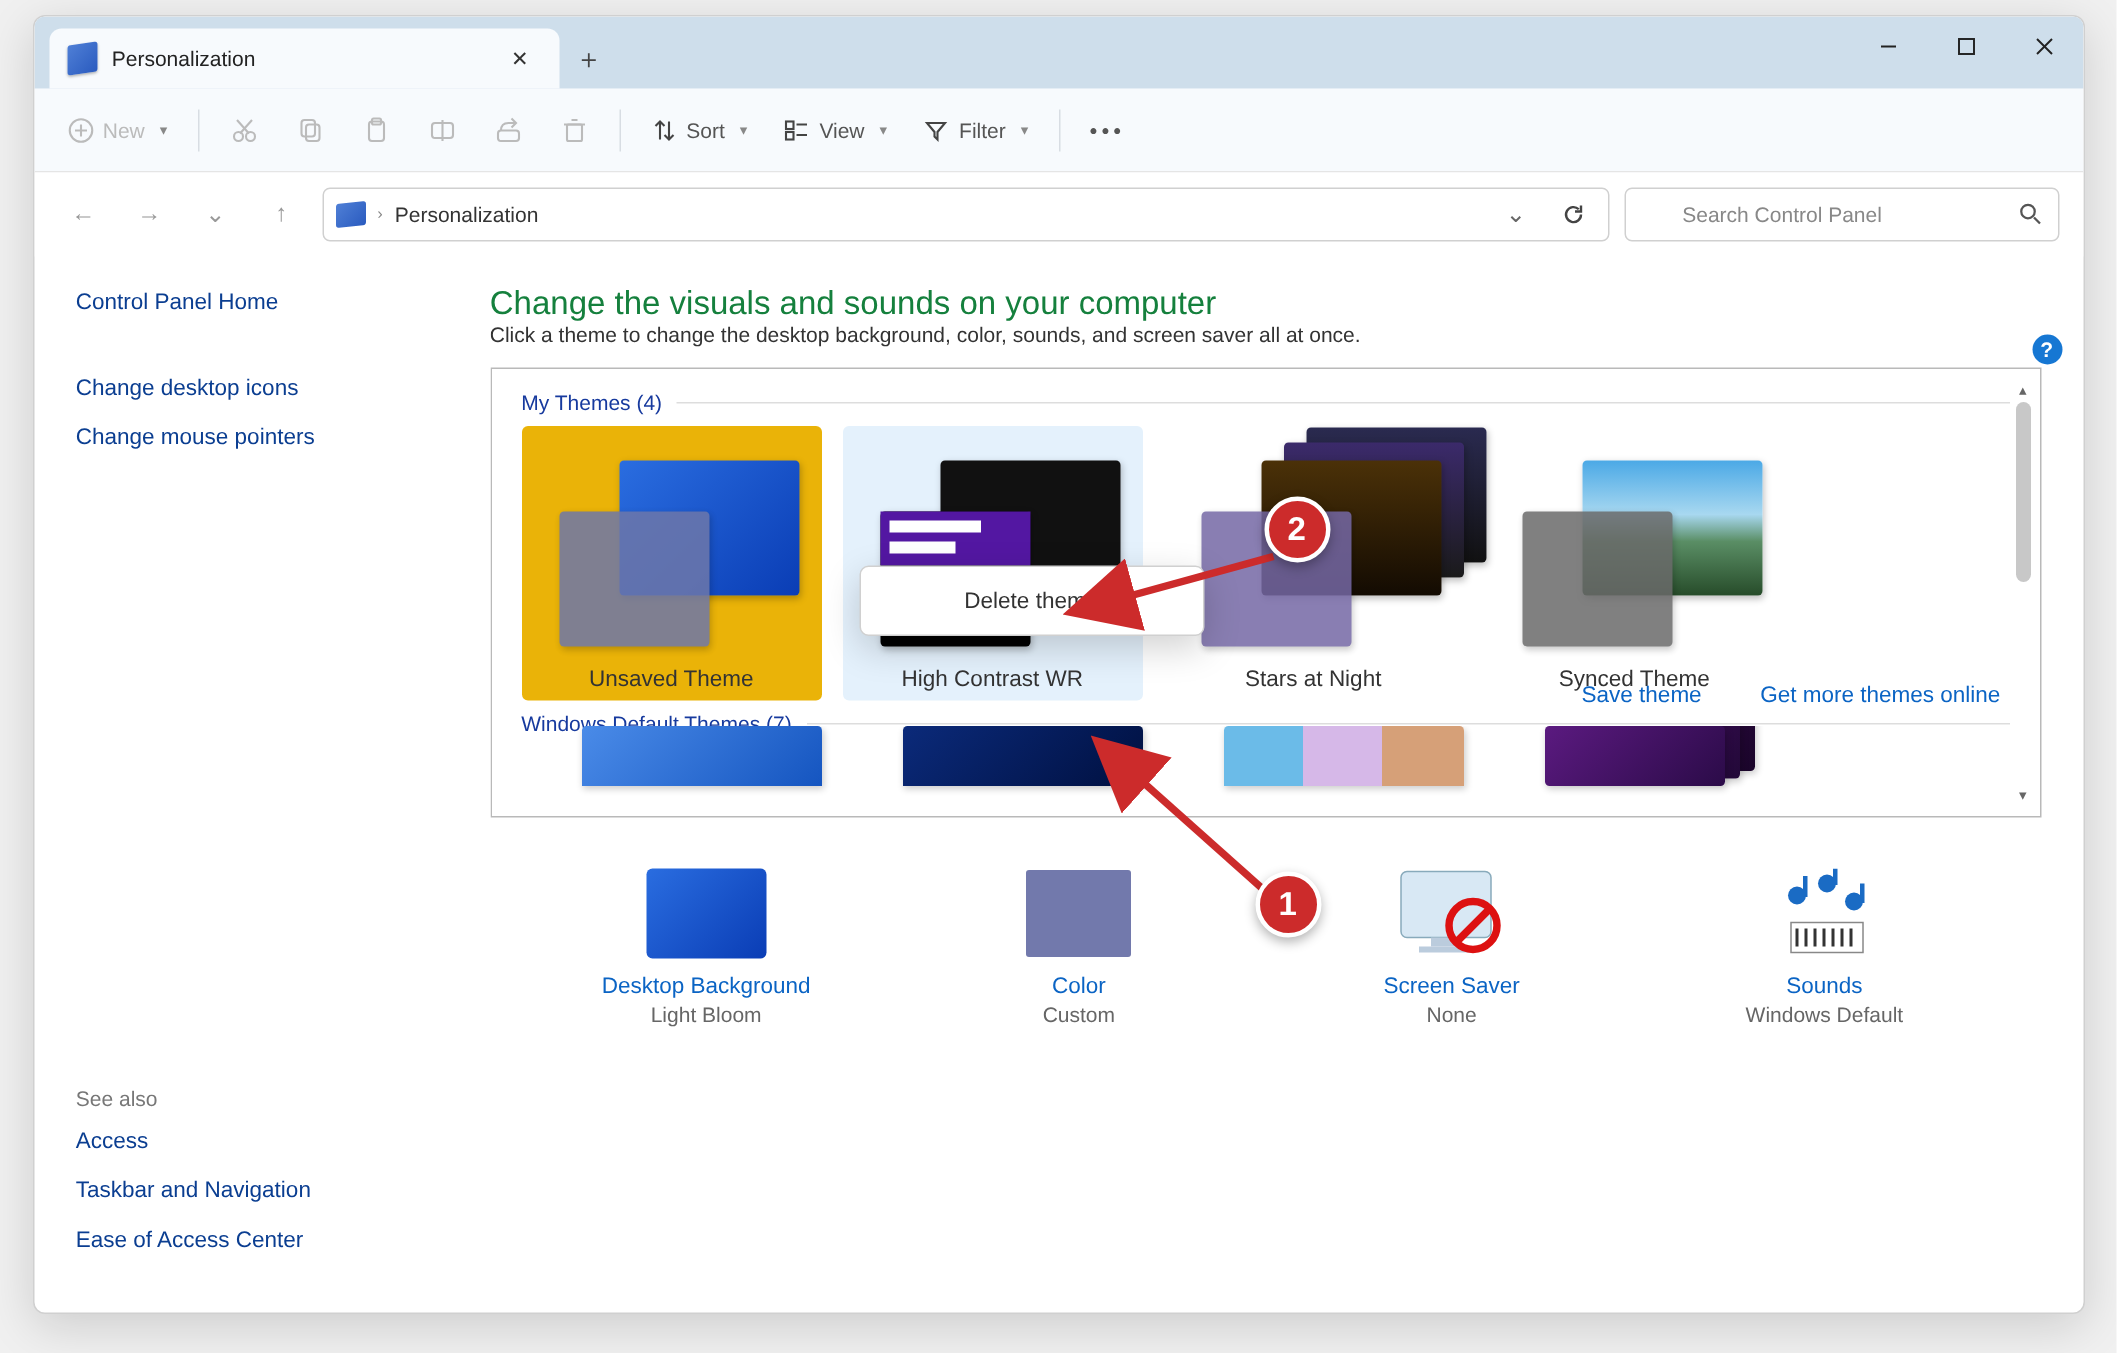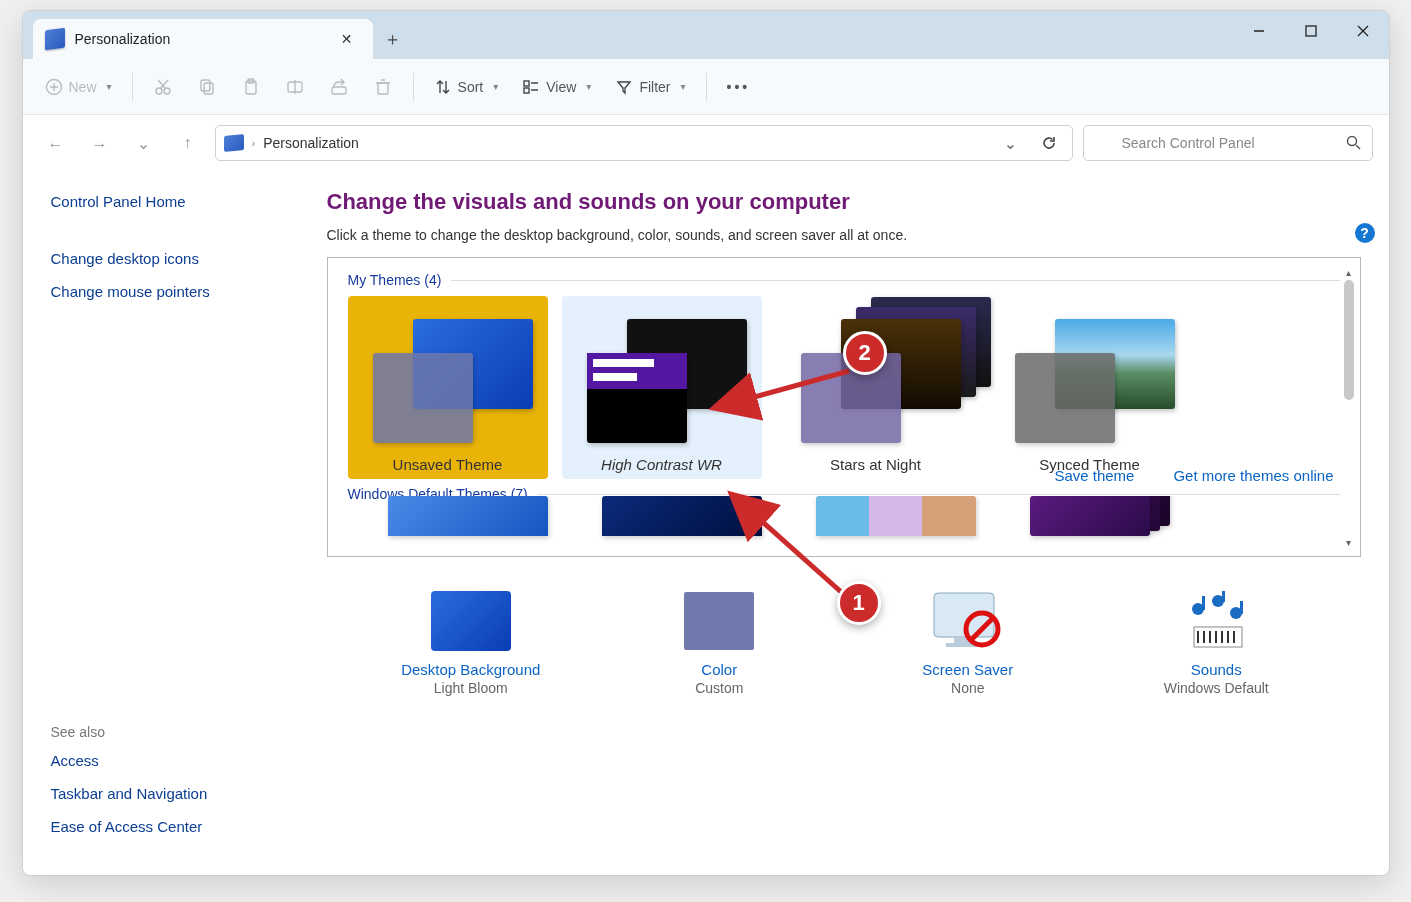--- a/index.html
+++ b/index.html
@@ -37,30 +37,30 @@
 .searchbox .mag{font-size:14px; color:#555;}
 
 
 .body { flex:1; display:flex; overflow:hidden; position:relative; }
 .sidebar { width:304px; padding:22px 28px; }
 .sidebar a { display:block; color:#0b3e91; font-size:15px; text-decoration:none; margin-bottom:16px; cursor:pointer; }
 .sidebar .seealso-title { color:#777; font-size:14px; margin-bottom:12px; }
 .sidebar .seealso { position:absolute; bottom:24px; left:28px; }
 
 .main { flex:1; padding:18px 28px 0 0; overflow:hidden; position:relative; }
-.main h1 { color:#701a75; font-size:22px; font-weight:700; margin-bottom:12px; }
+.main h1 { color:#15803d; font-size:22px; font-weight:400; margin-bottom:0; }
 .main .subtitle { color:#333; font-size:14px; margin-bottom:14px; }
 
 .panel { border:1px solid #b9b9b9; height:300px; position:relative; padding:14px 20px; overflow:hidden; }
 .section-title { color:#173a9e; font-size:14px; display:flex; align-items:center; gap:10px; margin:0 0 8px 0;}
 .section-title .line { flex:1; height:1px; background:#ddd; }
 .themes-row { display:flex; gap:14px; }
 .theme { width:200px; text-align:center; padding:8px 4px 6px; border-radius:4px; position:relative; cursor:pointer; }
 .theme.selected { background:#eab308; }
-.theme.hover { background:#e4f1fc;font-style:italic; }
+.theme.hover { background:#e4f1fc; }
 .thumb-wrap { height:150px; position:relative; display:flex; align-items:center; justify-content:center; }
 .theme-label { color:#333; font-size:15px; margin-top:2px; }
 
 .thumb-stack { position:relative; width:150px; height:120px; }
 .card { position:absolute; border-radius:3px; box-shadow:1px 2px 5px rgba(0,0,0,.25); }
 .front { width:100px; height:90px; left:0; top:34px; }
 .back  { width:120px; height:90px; left:40px; top:0; }
 .back2 { width:120px; height:90px; left:55px; top:-12px; }
 .back3 { width:120px; height:90px; left:70px; top:-22px; }
 
@@ -394,20 +394,23 @@
                 </g>
               </svg>
           </div>
           <div class="btitle">Sounds</div>
           <div class="bval">Windows Default</div>
         </div>
       </div>
     </div>
   </div>
 
+  <div class="ctxmenu">
+    <div class="ctxitem">Delete theme</div>
+  </div>
 
   <div class="arrow" style="left:716px; top:360px;">
     <svg width="120" height="40">
         <defs>
           <marker id="ah2" markerWidth="10" markerHeight="10" refX="2" refY="5" orient="auto">
             <path d="M0 0 L10 5 L0 10 Z" fill="#cc2b2b"></path>
           </marker>
         </defs>
         <line x1="110" y1="0" x2="8" y2="28" stroke="#cc2b2b" stroke-width="5" marker-end="url(#ah2)"></line>
       </svg>

